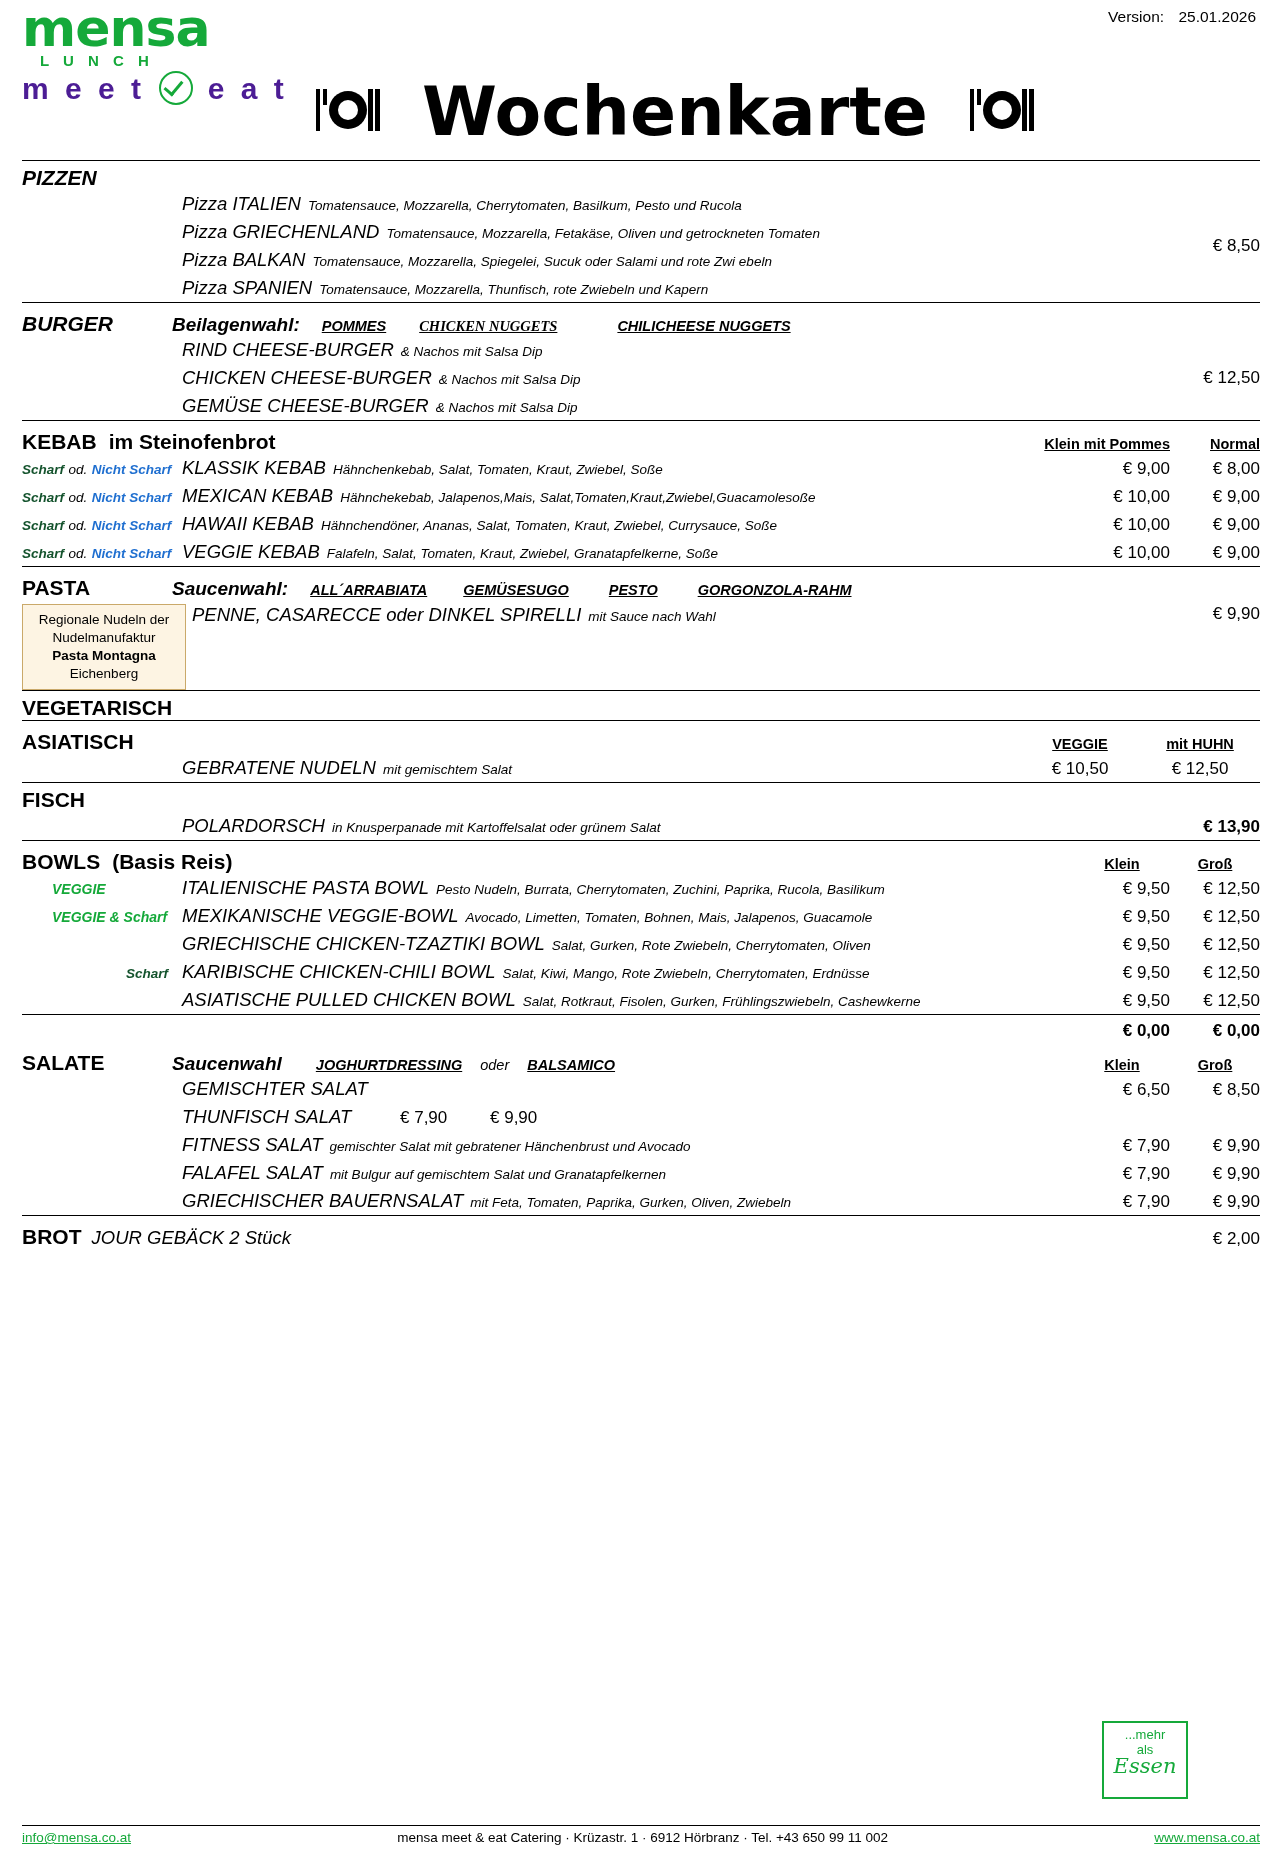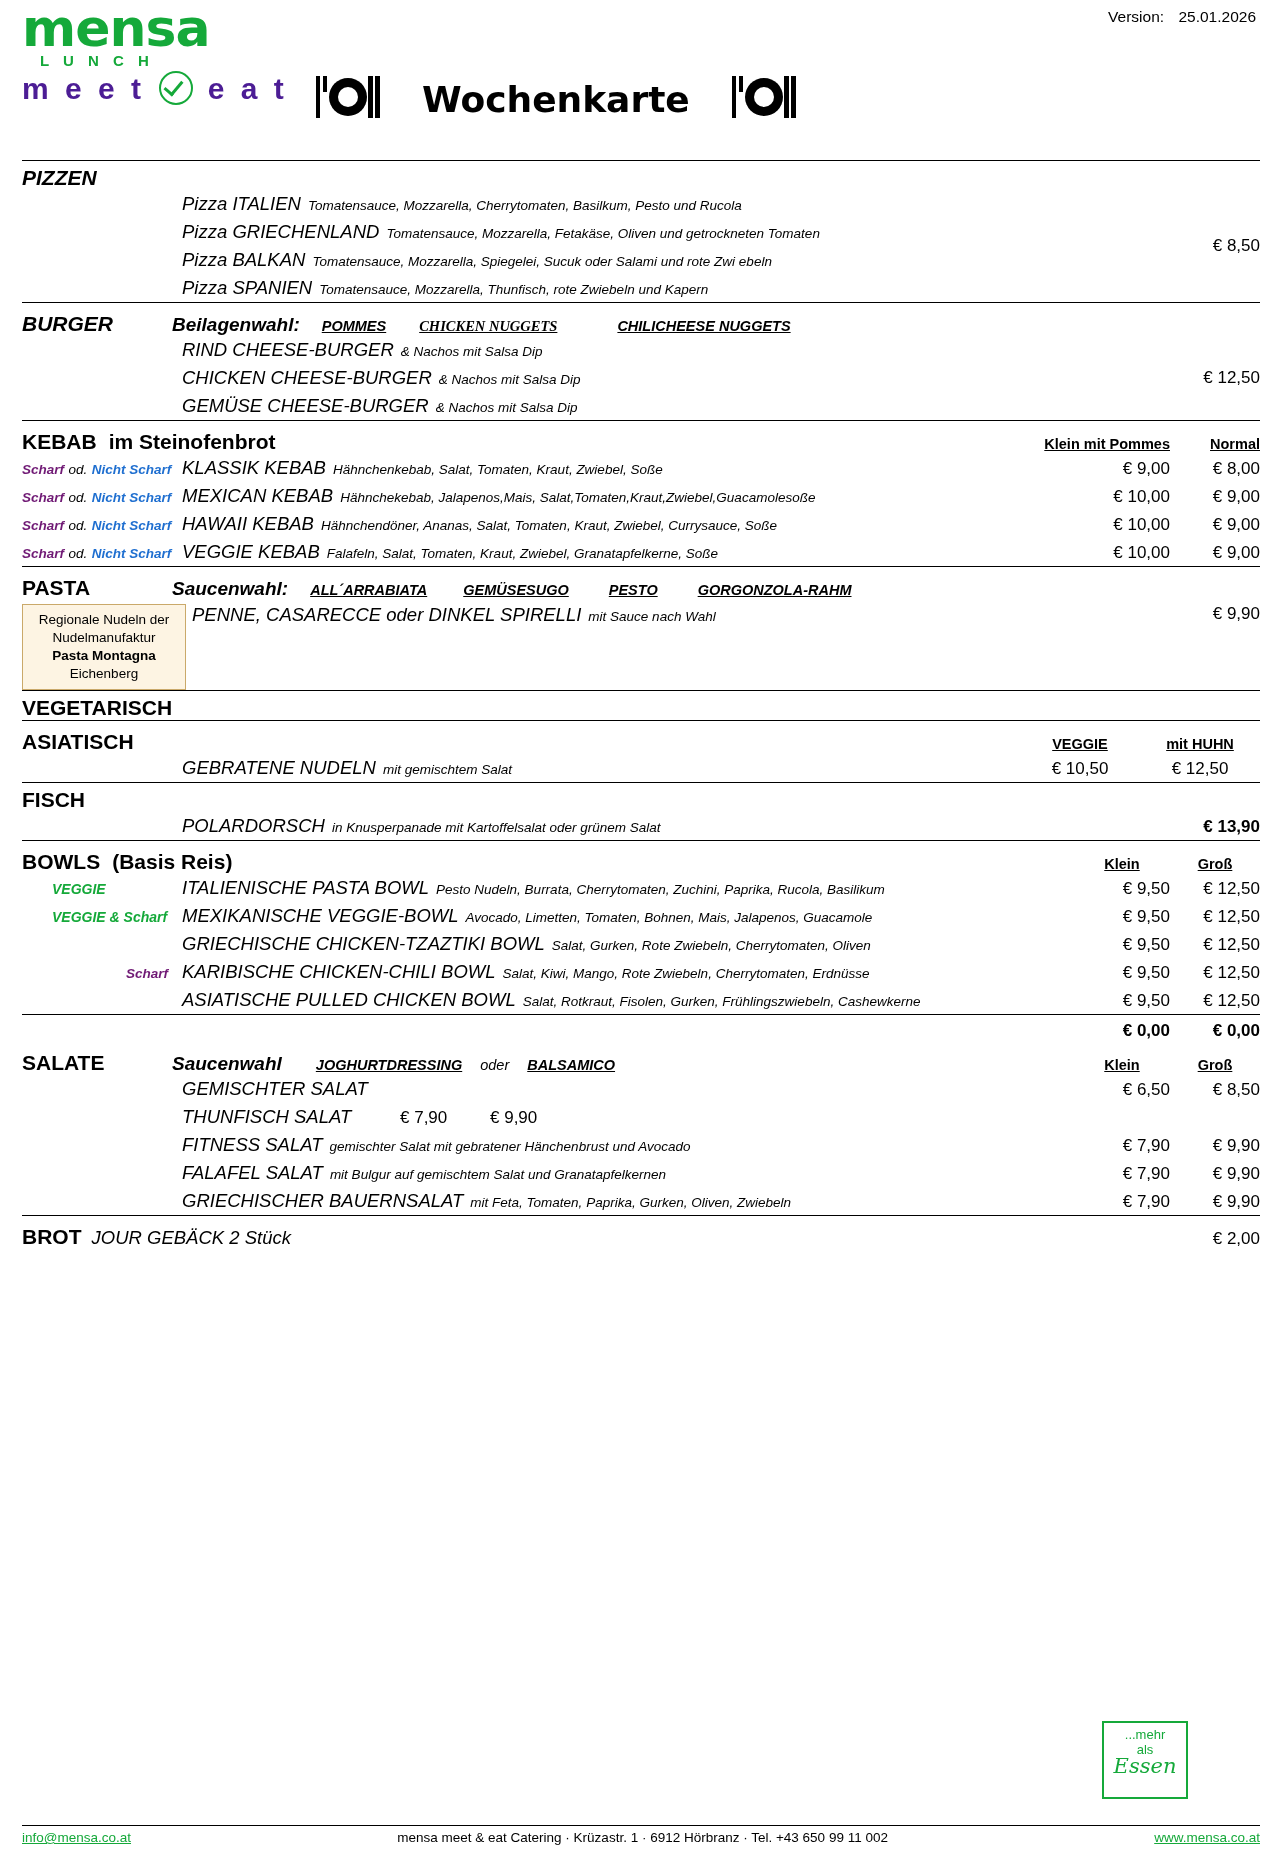--- a/index.html
+++ b/index.html
@@ -88,21 +88,21 @@
   .title-row {
     position: absolute;
     left: 290px;
     top: 72px;
     display: flex;
     align-items: center;
     gap: 38px;
   }
   .title {
     font-family: "DejaVu Sans", sans-serif;
-    font-size: 36px;
+    font-size: 68px;
     font-weight: bold;
     letter-spacing: 0px;
   }
   .cutlery {
     display: inline-block;
   }
   
   .rule {
     border-top: 1.5px solid #000;
   }
@@ -147,21 +147,21 @@
     font-weight: bold;
     font-style: italic;
     text-decoration: underline;
   }
   .colhead {
     font-size: 14.5px;
     font-weight: bold;
     text-decoration: underline;
     text-align: center;
   }
-  .scharf { color: #701a75; font-weight: bold; font-style: italic; font-size: 13.5px;}
+  .scharf { color: #14532d; font-weight: bold; font-style: italic; font-size: 13.5px;}
   .nicht { color: #1f6fd0; font-weight: bold; font-style: italic; font-size: 13.5px;}
   .od { font-size: 13.5px; font-style: italic; }
   .veggie-tag { color: #15a93a; font-weight: bold; font-style: italic; font-size: 14px; }
   .pasta-box {
     border: 1px solid #caa96a;
     background: #fdf4e3;
     width: 164px;
     text-align: center;
     font-size: 13.5px;
     line-height: 18px;

